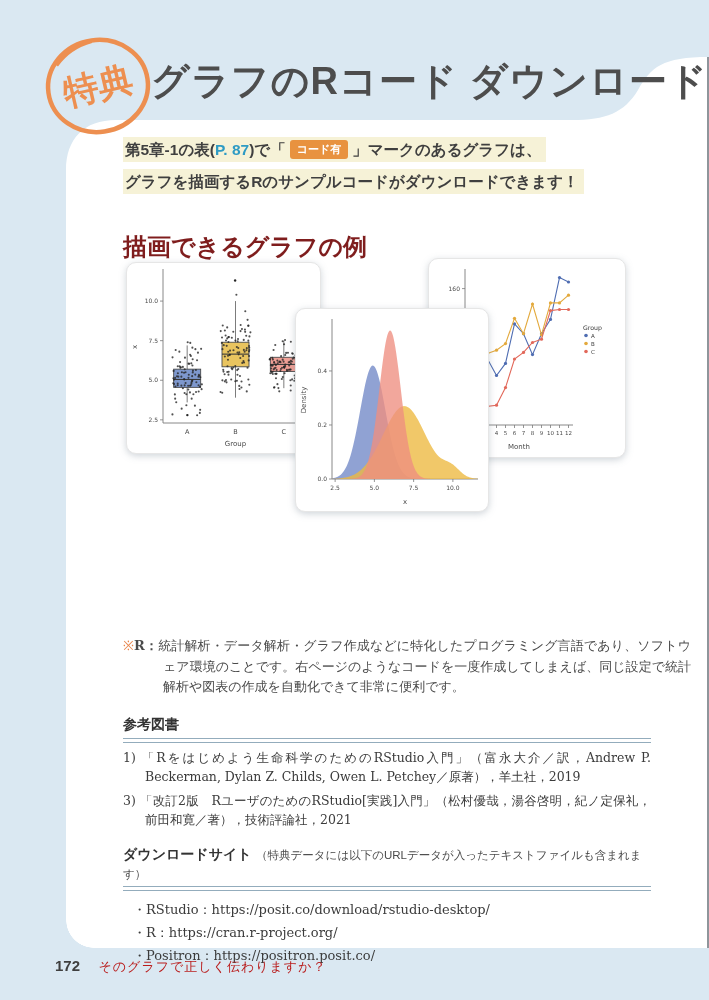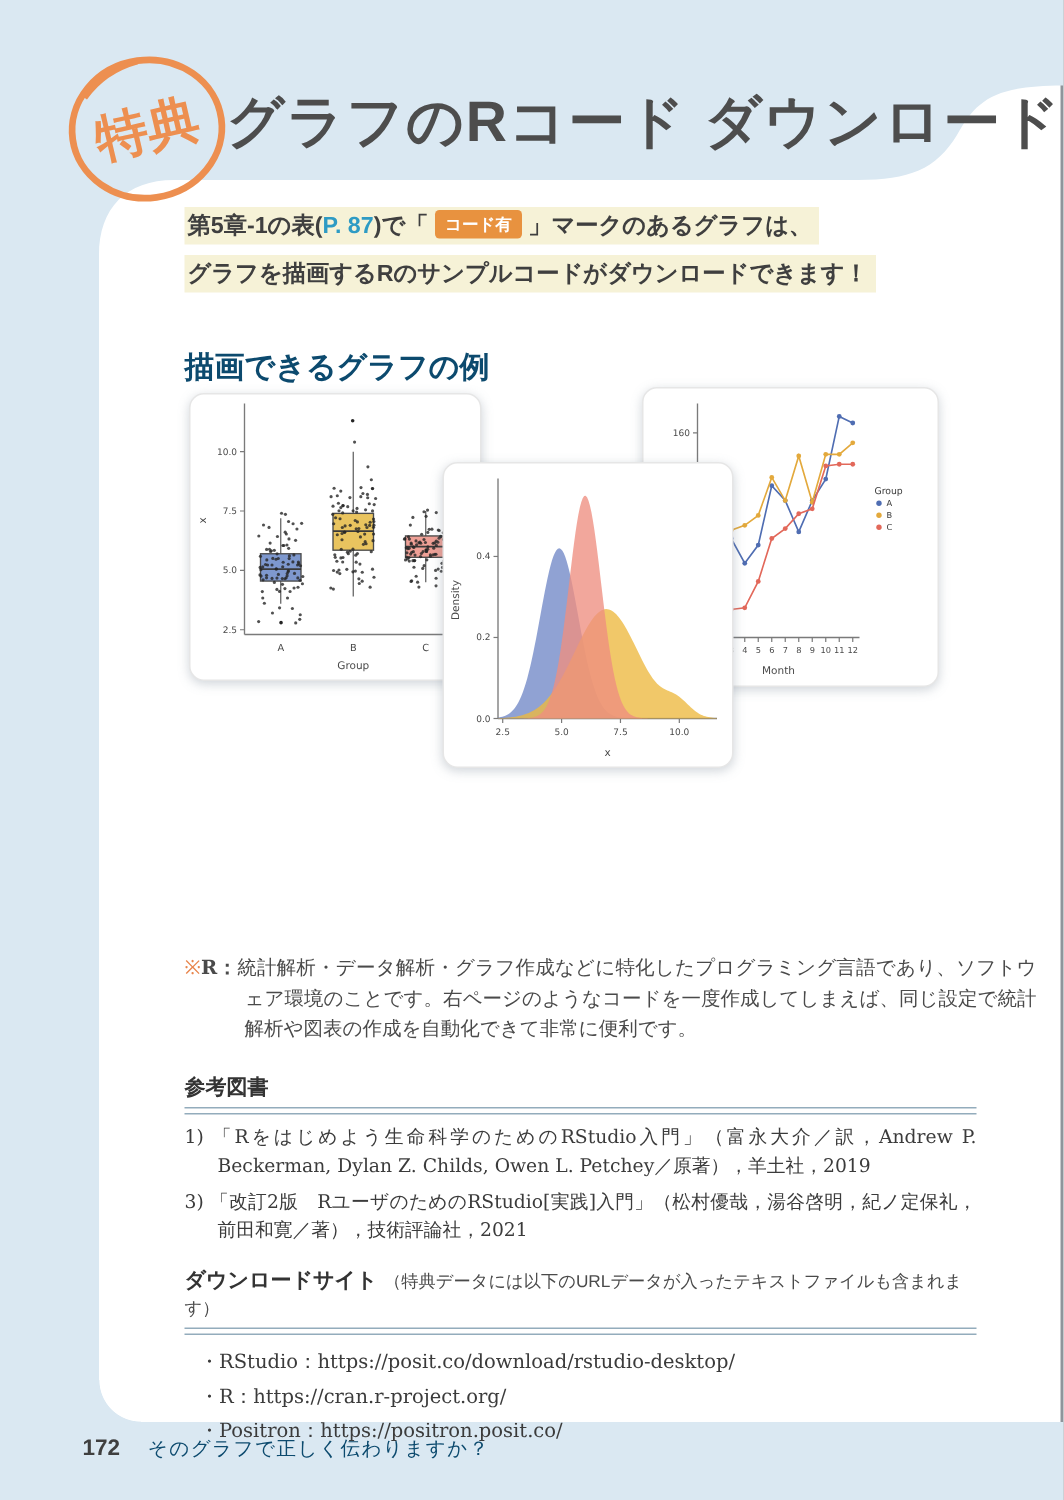--- a/index.html
+++ b/index.html
@@ -17,21 +17,21 @@
   .stamp{left:40px;top:30px;width:116px;height:112px;}
   .page-title{left:151px;top:56px;font-size:38px;font-weight:900;color:#4d4d4d;letter-spacing:1px;}
 
   .intro-line{left:123px;white-space:nowrap;font-size:15.5px;font-weight:700;color:#3f3f3f;}
   .hl{background:#F6F2D7;padding:4px 5px 4px 2px;}
   .teal{color:#2E9BC4;}
   .code-badge{display:inline-block;background:#E8923F;color:#ffffff;font-size:11px;font-weight:700;
         padding:2px 7px;border-radius:3px;margin:0 4px;transform:translateY(-2px);}
   .intro-3{left:123px;top:204px;font-size:15px;font-weight:400;color:#7d7d7d;letter-spacing:.5px;}
 
-  .examples-heading{left:123px;top:231px;font-size:20px;font-weight:800;color:#0c4a6e;}
+  .examples-heading{left:123px;top:231px;font-size:24px;font-weight:800;color:#7f1d1d;}
 
   .chart-card{position:absolute;background:#ffffff;border:1px solid #e6e6e6;border-radius:10px;
         box-shadow:0 2px 7px rgba(120,135,150,.35);}
   .card1{left:126px;top:262px;width:193px;height:190px;z-index:2;}
   .card2{left:295px;top:308px;width:192px;height:202px;z-index:4;}
   .card3{left:428px;top:258px;width:196px;height:198px;z-index:3;}
   .chart-card svg{display:block;}
 
   .body-text{left:123px;top:518px;width:528px;font-family:"DejaVu Serif","Liberation Serif",serif;
         font-size:15px;line-height:22.6px;color:#3b3b3b;text-align:justify;}
@@ -48,21 +48,21 @@
   .sec-head-note{font-size:11.5px;font-weight:400;color:#4a4a4a;}
   .rule{height:3px;border-top:1px solid #93ACBC;border-bottom:1px solid #93ACBC;margin-top:4px;}
   .ref-item{font-family:"DejaVu Serif","Liberation Serif",serif;font-size:12.5px;line-height:18.5px;
         color:#3b3b3b;margin-top:6px;padding-left:22px;text-indent:-22px;text-align:justify;}
   .dl-item{font-family:"DejaVu Serif","Liberation Serif",serif;font-size:13px;line-height:21px;
         color:#3b3b3b;padding-left:10px;margin-top:2px;}
   .dl-list{margin-top:8px;}
 
   .footer{left:55px;top:957px;}
   .footer .pn{font-size:15px;font-weight:700;color:#3f3f3f;}
-  .footer .ft{font-size:13px;color:#0c4a6e;margin-left:14px;letter-spacing:1px;font-family:Liberation Mono, monospace;}
+  .footer .ft{font-size:13px;color:#b91c1c;margin-left:14px;letter-spacing:1px;font-family:Liberation Mono, monospace;}
 </style>
 </head>
 <body>
 
 <div class="page">
 
   <svg class="header-shape" width="709" height="170" viewBox="0 0 709 170">
     <path d="M0,0 L709,0 L709,57 C662,57 651,67 638,90 C624,113 606,120 572,120 L116,120 C84,120 66,139 66,170 L0,170 Z" fill="#DAE8F2"></path>
   </svg>
   <div class="blue left-col"></div>

